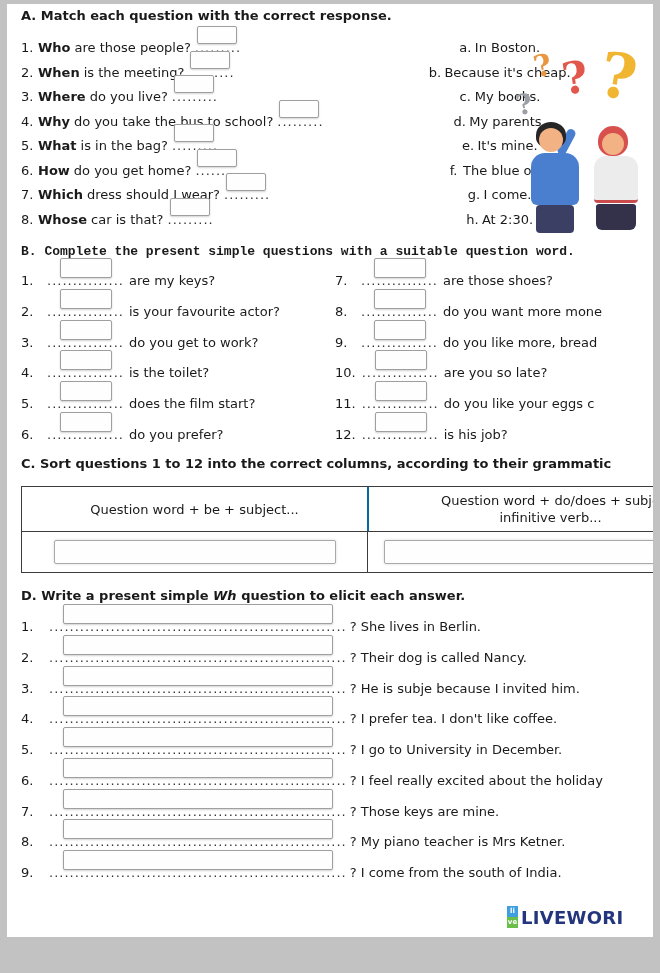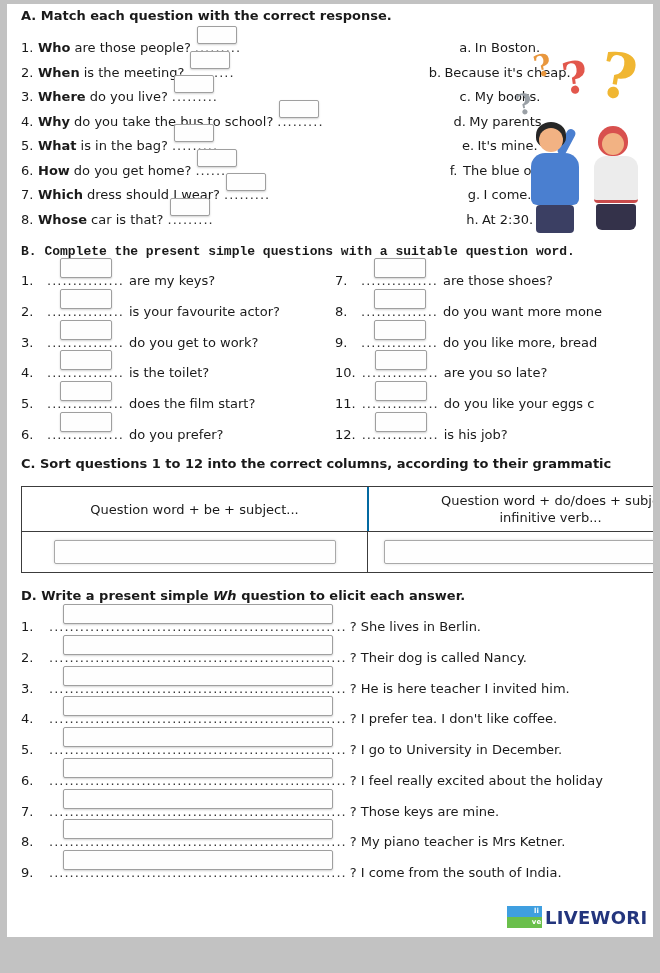--- a/index.html
+++ b/index.html
@@ -83,21 +83,21 @@
 
   
   .d-grid { position:absolute; top:608px; left:14px; right:0; }
   .d-row { white-space:nowrap; height:30.77px; line-height:30.77px; font-size:13px; }
   .d-row .num { min-width:22px; }
   .dtxt { margin-left:3px; }
 
   
   .watermark { position:absolute; top:902px; left:500px; display:flex; align-items:center; background:rgba(255,255,255,0.6); }
   .wm-icon { display:flex; flex-direction:column; margin-right:3px; }
-  .wm-sq { width:11px; height:11px; font-size:7px; line-height:11px; color:#fff; text-align:center; font-weight:bold;padding-left:24px; }
+  .wm-sq { width:11px; height:11px; font-size:7px; line-height:11px; color:#fff; text-align:center; font-weight:bold; }
   .wm-sq-top { background:#3f9fe0; }
   .wm-sq-bottom { background:#6abf4b; }
   .wm-text { font-size:18px; font-weight:800; color:#23357d; letter-spacing:0.3px; white-space:nowrap; }
 </style>
 </head>
 <body>
 
 <div class="page">
 
   <div class="sec-title a-title">A. Match each question with the correct response.</div>
@@ -180,21 +180,21 @@
       <div class="c-b2">
           <span class="cbox cbox-two"></span>
         </div>
     </div>
   </div>
 
   <div class="sec-title d-title"><span>D. Write a present simple </span><i>Wh</i><span> question to elicit each answer.</span></div>
   <div class="d-grid">
     <div class="d-row"><span class="num">1.</span><span class="blank"><span class="box box-d"></span><span class="dots">..........................................................</span></span><span class="dtxt">? She lives in Berlin.</span></div>
     <div class="d-row"><span class="num">2.</span><span class="blank"><span class="box box-d"></span><span class="dots">..........................................................</span></span><span class="dtxt">? Their dog is called Nancy.</span></div>
-    <div class="d-row"><span class="num">3.</span><span class="blank"><span class="box box-d"></span><span class="dots">..........................................................</span></span><span class="dtxt">? He is here teacher I invited him.</span></div>
+    <div class="d-row"><span class="num">3.</span><span class="blank"><span class="box box-d"></span><span class="dots">..........................................................</span></span><span class="dtxt">? He is subje because I invited him.</span></div>
     <div class="d-row"><span class="num">4.</span><span class="blank"><span class="box box-d"></span><span class="dots">..........................................................</span></span><span class="dtxt">? I prefer tea. I don't like coffee.</span></div>
     <div class="d-row"><span class="num">5.</span><span class="blank"><span class="box box-d"></span><span class="dots">..........................................................</span></span><span class="dtxt">? I go to University in December.</span></div>
     <div class="d-row"><span class="num">6.</span><span class="blank"><span class="box box-d"></span><span class="dots">..........................................................</span></span><span class="dtxt">? I feel really excited about the holiday</span></div>
     <div class="d-row"><span class="num">7.</span><span class="blank"><span class="box box-d"></span><span class="dots">..........................................................</span></span><span class="dtxt">? Those keys are mine.</span></div>
     <div class="d-row"><span class="num">8.</span><span class="blank"><span class="box box-d"></span><span class="dots">..........................................................</span></span><span class="dtxt">? My piano teacher is Mrs Ketner.</span></div>
     <div class="d-row"><span class="num">9.</span><span class="blank"><span class="box box-d"></span><span class="dots">..........................................................</span></span><span class="dtxt">? I come from the south of India.</span></div>
   </div>
 
   <div class="watermark">
     <span class="wm-icon">

